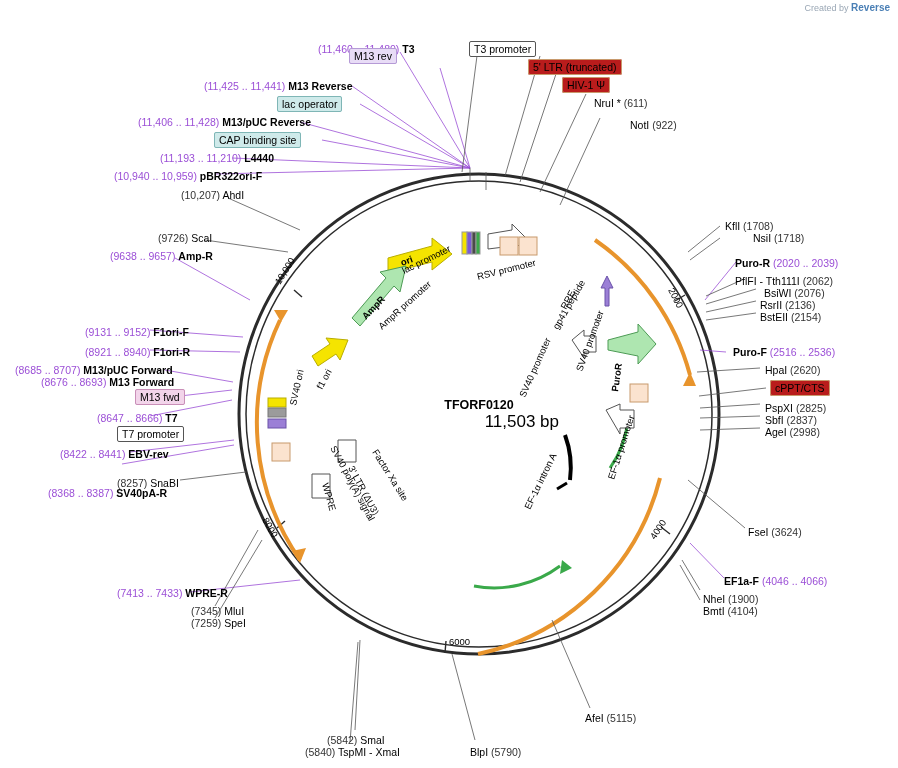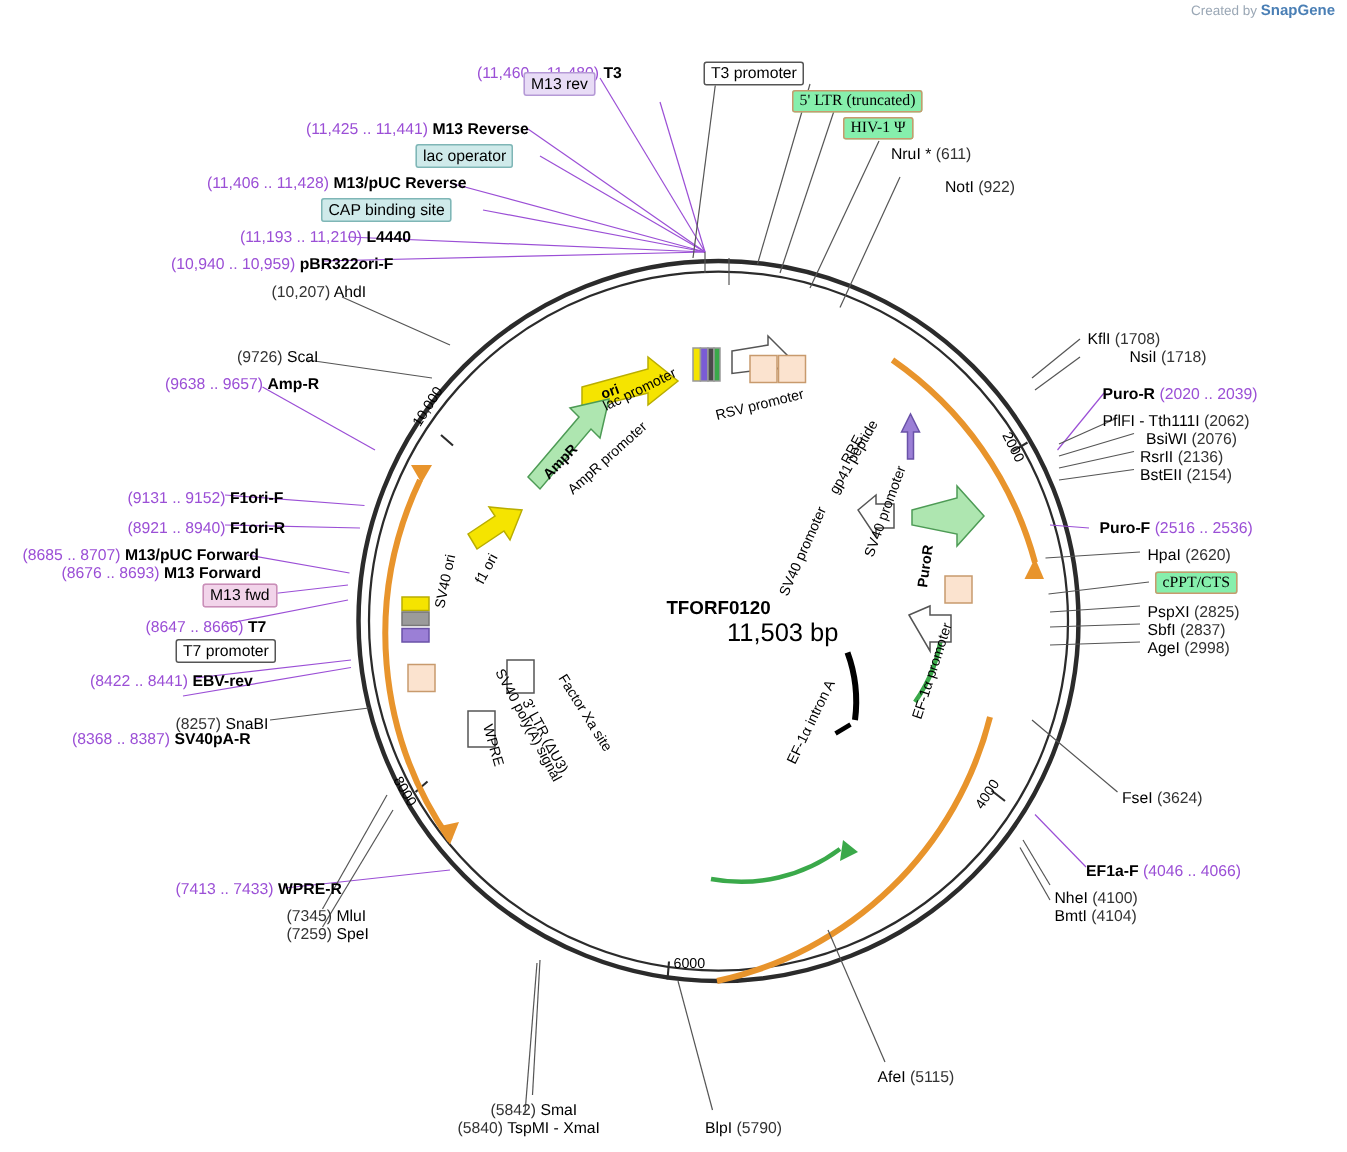--- a/index.html
+++ b/index.html
@@ -4,40 +4,40 @@
 <style>
   html,body{margin:0;padding:0;}
   body{width:898px;height:768px;background:#ffffff;font-family:"Liberation Sans",sans-serif;position:relative;overflow:hidden;}
   #stage{position:relative;width:898px;height:768px;}
   svg#plasmid{position:absolute;left:0;top:0;width:898px;height:768px;}
   .lbl{position:absolute;white-space:nowrap;font-size:10.5px;color:#000;}
   .pos{color:#333;font-weight:normal;}
   .purple{color:#9b4fd6;}
   .purple-b{color:#000;font-weight:bold;}
   .boxed{border:1px solid #ec4899;border-radius:2px;padding:1px 4px;background:#fff;}
-  .boxed.tan{background:#86efac;border-color:#c89a6d;font-family:Liberation Serif, serif;}
+  .boxed.tan{background:#b91c1c;border-color:#c89a6d;}
   .boxed.cyan{background:#cfeaea;border-color:#7fb6b6;}
   .boxed.pink{background:#f2d4ea;border-color:#c98fb8;}
   .boxed.lav{background:#e8dcf6;border-color:#b59ad6;}
   .boxed.white{background:#fff;border-color:#555;}
   .center-name{position:absolute;text-align:center;font-size:12.5px;font-weight:bold;color:#000;}
   .center-bp{position:absolute;text-align:right;font-size:17px;color:#000;}
   .watermark{position:absolute;right:8px;top:2px;font-size:9px;color:#9aa7b5;}
   .watermark b{color:#4a7fb5;font-size:10px;}
   .tick-num{font-size:9.5px;fill:#000;}
   .feat-txt{font-size:9.5px;fill:#000;}
   .feat-txt.b{font-weight:bold;}
 </style>
 </head>
 <body>
 
 <div id="stage">
 
   <div class="watermark">
-    <span>Created by</span> <b>SnapGene</b>
+    <span>Created by</span> <b>Reverse</b>
   </div>
 
   <svg id="plasmid" viewBox="0 0 898 768">
 
     <circle cx="479" cy="414" r="240" fill="none" stroke="#2b2b2b" stroke-width="3"></circle>
     <circle cx="479" cy="414" r="233" fill="none" stroke="#2b2b2b" stroke-width="1.5"></circle>
 
     <g stroke="#2b2b2b" stroke-width="1.4">
       <line x1="685" y1="295" x2="675" y2="301"></line>
       <line x1="670" y1="534" x2="661" y2="527"></line>
@@ -262,21 +262,21 @@
   <div class="lbl" style="left:48px;top:460px;margin-top:27px;"><span class="purple">(8368 .. 8387)</span> <span class="purple-b">SV40pA-R</span></div>
   <div class="lbl" style="left:117px;top:477px;"><span class="pos">(8257)</span> <span class="b">SnaBI</span></div>
   <div class="lbl" style="left:117px;top:587px;"><span class="purple">(7413 .. 7433)</span> <span class="purple-b">WPRE-R</span></div>
   <div class="lbl" style="left:191px;top:605px;"><span class="pos">(7345)</span> <span class="b">MluI</span></div>
   <div class="lbl" style="left:191px;top:617px;"><span class="pos">(7259)</span> <span class="b">SpeI</span></div>
   <div class="lbl" style="left:327px;top:734px;"><span class="pos">(5842)</span> <span class="b">SmaI</span></div>
   <div class="lbl" style="left:305px;top:746px;"><span class="pos">(5840)</span> <span class="b">TspMI  - XmaI</span></div>
   <div class="lbl" style="left:470px;top:746px;"><span class="b">BlpI</span> <span class="pos">(5790)</span></div>
   <div class="lbl" style="left:585px;top:712px;"><span class="b">AfeI</span> <span class="pos">(5115)</span></div>
   <div class="lbl" style="left:703px;top:605px;"><span class="b">BmtI</span> <span class="pos">(4104)</span></div>
-  <div class="lbl" style="left:703px;top:593px;"><span class="b">NheI</span> <span class="pos">(4100)</span></div>
+  <div class="lbl" style="left:703px;top:593px;"><span class="b">NheI</span> <span class="pos">(1900)</span></div>
   <div class="lbl" style="left:724px;top:575px;"><span class="purple-b purple">EF1a-F</span> <span class="purple">(4046 .. 4066)</span></div>
   <div class="lbl" style="left:748px;top:526px;text-align:right;"><span class="b">FseI</span> <span class="pos">(3624)</span></div>
   <div class="lbl" style="left:765px;top:426px;"><span class="b">AgeI</span> <span class="pos">(2998)</span></div>
   <div class="lbl" style="left:765px;top:414px;"><span class="b">SbfI</span> <span class="pos">(2837)</span></div>
   <div class="lbl" style="left:765px;top:402px;"><span class="b">PspXI</span> <span class="pos">(2825)</span></div>
   <div class="lbl" style="left:770px;top:382px;"><span class="boxed tan">cPPT/CTS</span></div>
   <div class="lbl" style="left:765px;top:364px;"><span class="b">HpaI</span> <span class="pos">(2620)</span></div>
   <div class="lbl" style="left:733px;top:346px;"><span class="purple purple-b">Puro-F</span> <span class="purple">(2516 .. 2536)</span></div>
   <div class="lbl" style="left:760px;top:311px;"><span class="b">BstEII</span> <span class="pos">(2154)</span></div>
   <div class="lbl" style="left:760px;top:299px;"><span class="b">RsrII</span> <span class="pos">(2136)</span></div>

